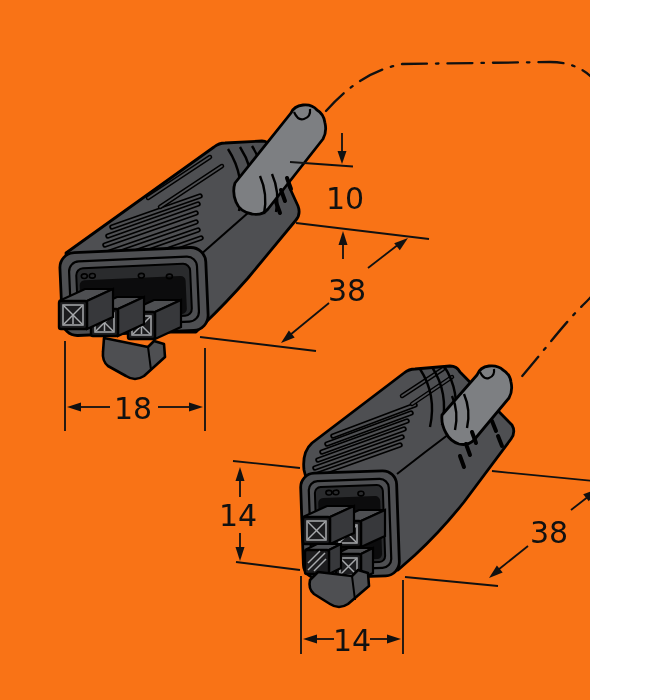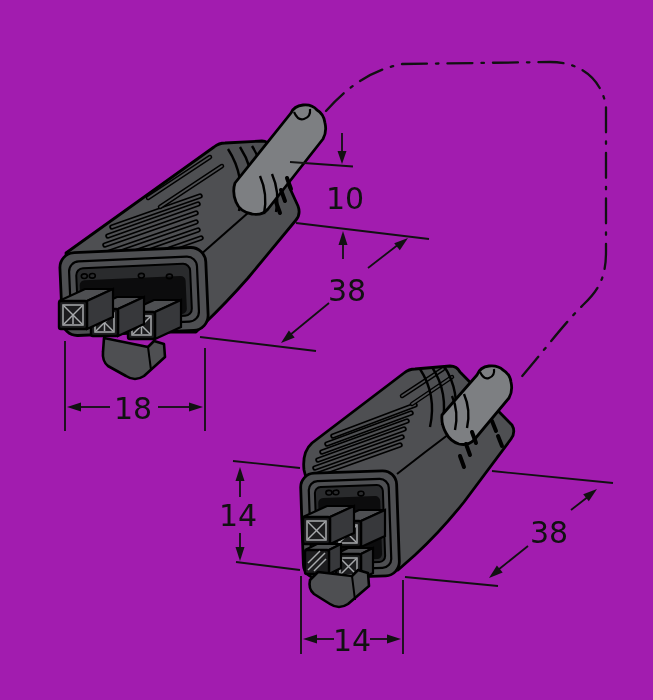--- a/index.html
+++ b/index.html
@@ -1,16 +1,16 @@
 <!DOCTYPE html>
 <html><head>
 <meta charset="utf-8">
 <style>
   html,body{margin:0;padding:0;background:#fff;}
-  .stage{position:relative;width:653px;height:700px;background:#a21caf;overflow:hidden;
+  .stage{position:relative;width:590px;height:700px;background:#f97316;overflow:hidden;
          font-family:"DejaVu Sans","Liberation Sans",sans-serif;}
   svg{display:block;}
   .dim-text{font-family:"DejaVu Sans","Liberation Sans",sans-serif;font-size:30px;fill:#111;}
 </style>
 </head>
 <body>
 
 <div class="stage">
 <svg width="653" height="700" viewBox="0 0 653 700">
 

